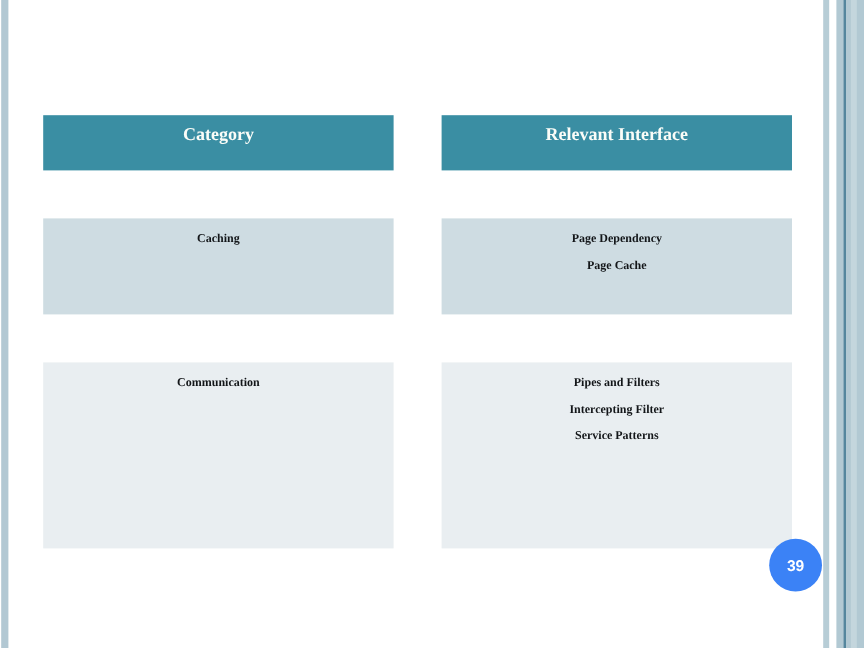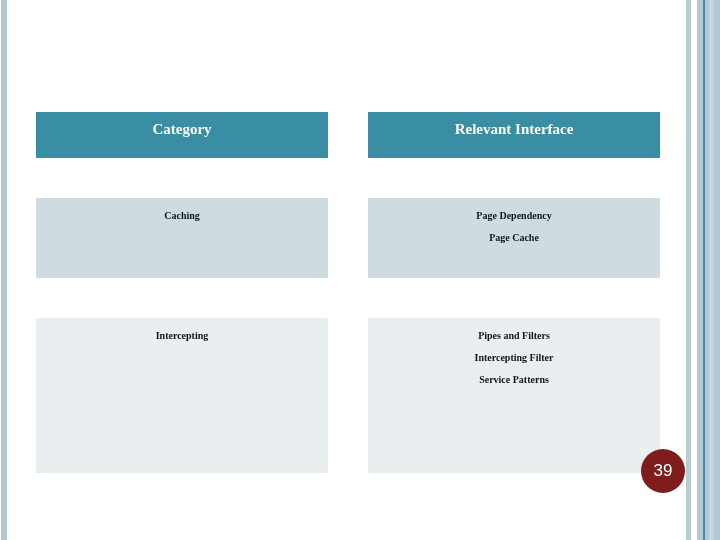--- a/index.html
+++ b/index.html
@@ -46,21 +46,21 @@
   .band-accent-light {
     position: absolute;
     left: 12px; top: 0;
     width: 5px; height: 540px;
     background: #c4d6dd;
   }
 
   
   .patterns-table {
     position: absolute;
-    left: 36px; top: 112px;
+    left: 36px; top: 96px;
     display: grid;
     grid-template-columns: 292px 292px;
     grid-template-rows: 46px 80px 155px;
     column-gap: 4px;
     row-gap: 4px;
     gap: 40px;
   }
   .th {
     background: #3a8ea3;
     color: #fbfdf8;
@@ -81,25 +81,25 @@
   }
   .row1 { background: #cedce2; }
   .row2 { background: #e9eef1; }
 
   
   .page-badge {
     position: absolute;
     left: 641px; top: 449px;
     width: 44px; height: 44px;
     border-radius: 50%;
-    background: #7f1d1d;
+    background: #3b82f6;
     color: #ffffff;
     font-family: "Liberation Sans", sans-serif;
-    font-size: 17px;
-    font-weight: normal;
+    font-size: 13px;
+    font-weight: bold;
     display: flex;
     align-items: center;
     justify-content: center;
     z-index: 2;
   }
 </style>
 </head>
 <body>
 
 <div class="slide">
@@ -119,21 +119,21 @@
 
     <div class="th">Relevant Interface</div>
 
     <div class="td row1">Caching</div>
 
     <div class="td row1">
       <div>Page Dependency</div>
       <div>Page Cache</div>
     </div>
 
-    <div class="td row2">Intercepting</div>
+    <div class="td row2">Communication</div>
 
     <div class="td row2">
       <div>Pipes and Filters</div>
       <div>Intercepting Filter</div>
       <div>Service Patterns</div>
     </div>
 
   </div>
 
   <div class="page-badge">39</div>

